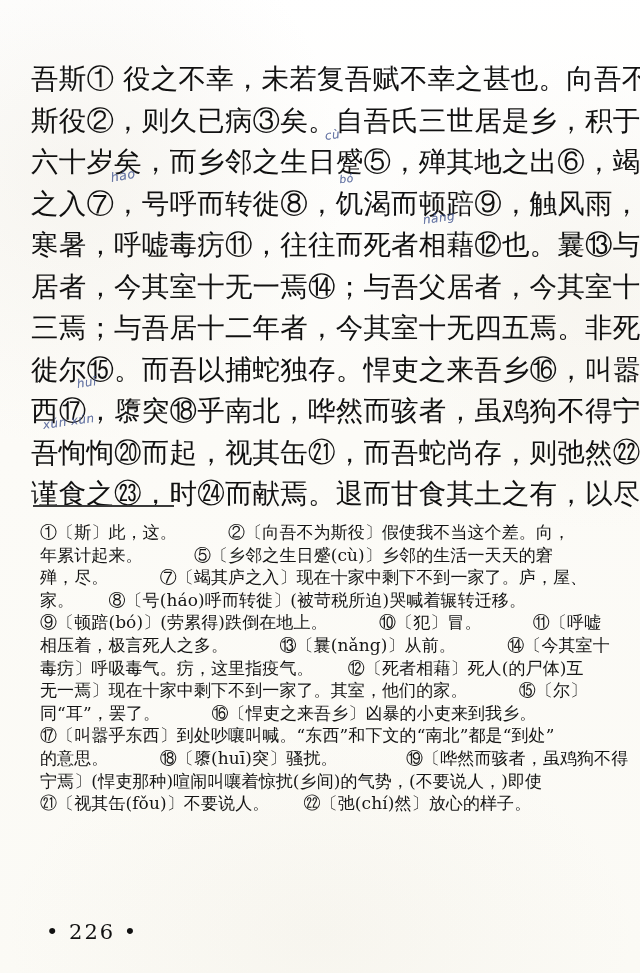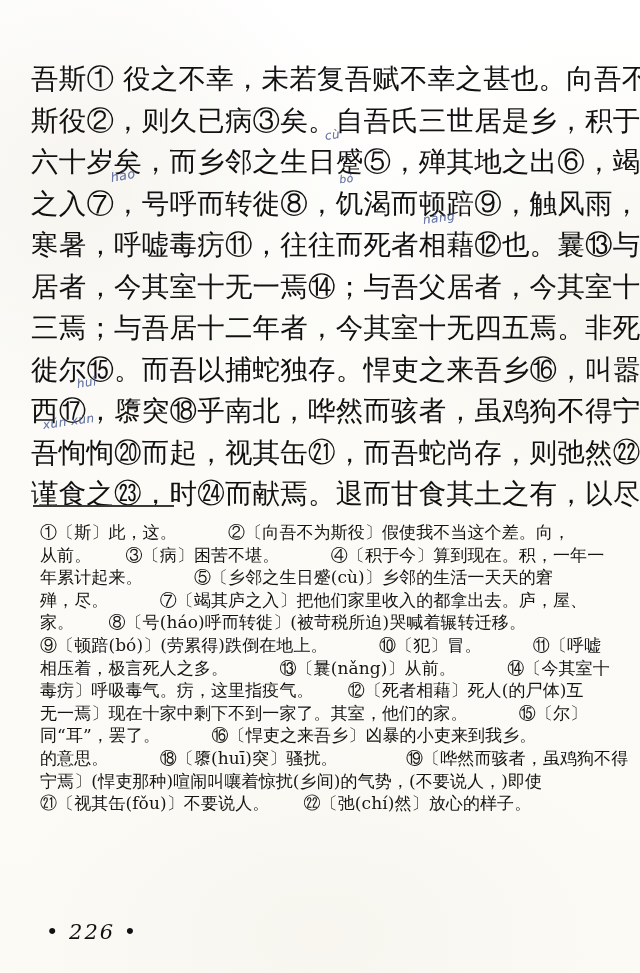--- a/index.html
+++ b/index.html
@@ -93,21 +93,20 @@
     letter-spacing: 0.1px;
     font-family: "DejaVu Serif", "Liberation Serif", serif;
   }
 
   
   .folio {
     position: absolute;
     left: 46px;
     top: 920px;
     font-family: "DejaVu Serif", "Liberation Serif", serif;
-    font-style: italic;
     font-size: 21px;
     color: #111111;
     letter-spacing: 2px;
   }
 </style>
 </head>
 <body>
 
 <div class="page">
   <div class="content">
@@ -132,29 +131,29 @@
         <span class="annot" style="left: 340px; top: 172px; transform: rotate(-6deg) scale(0.9);">bó</span>
         <span class="annot" style="left: 424px; top: 213px; transform: rotate(-8deg) scale(1);">nǎng</span>
         <span class="annot" style="left: 78px; top: 377px; transform: rotate(-9deg) scale(1);">huī</span>
         <span class="annot" style="left: 44px; top: 418px; transform: rotate(-8deg) scale(1);">xún xún</span>
       </div>
 
     <div class="divider"></div>
 
     <div class="notes">
       <div class="note-line">①〔斯〕此，这。　　　②〔向吾不为斯役〕假使我不当这个差。向，</div>
-      <div class="note-line">从前。　　③〔病〕困苦不堪。　　　④〔积于今〕算到现在。积，一年一</div>
       <div class="note-line">年累计起来。　　　⑤〔乡邻之生日蹙(cù)〕乡邻的生活一天天的窘</div>
-      <div class="note-line">殚，尽。　　　⑦〔竭其庐之入〕把他们家里收入的都拿出去。庐，屋、</div>
+      <div class="note-line">殚，尽。　　　⑦〔竭其庐之入〕现在十家中剩下不到一家了。庐，屋、</div>
       <div class="note-line">家。　　⑧〔号(háo)呼而转徙〕(被苛税所迫)哭喊着辗转迁移。</div>
       <div class="note-line">⑨〔顿踣(bó)〕(劳累得)跌倒在地上。　　　⑩〔犯〕冒。　　　⑪〔呼嘘</div>
       <div class="note-line">相压着，极言死人之多。　　　⑬〔曩(nǎng)〕从前。　　　⑭〔今其室十</div>
       <div class="note-line">毒疠〕呼吸毒气。疠，这里指疫气。　　⑫〔死者相藉〕死人(的尸体)互</div>
       <div class="note-line">无一焉〕现在十家中剩下不到一家了。其室，他们的家。　　　⑮〔尔〕</div>
       <div class="note-line">同“耳”，罢了。　　　⑯〔悍吏之来吾乡〕凶暴的小吏来到我乡。</div>
+      <div class="note-line">⑰〔叫嚣乎东西〕到处吵嚷叫喊。“东西”和下文的“南北”都是“到处”</div>
       <div class="note-line">的意思。　　　⑱〔隳(huī)突〕骚扰。　　　　⑲〔哗然而骇者，虽鸡狗不得</div>
       <div class="note-line">宁焉〕(悍吏那种)喧闹叫嚷着惊扰(乡间)的气势，(不要说人，)即使</div>
       <div class="note-line">㉑〔视其缶(fǒu)〕不要说人。　　㉒〔弛(chí)然〕放心的样子。</div>
       <div class="note-line"></div>
     </div>
 
     <div class="folio">• 226 •</div>
 
   </div>
 </div>

